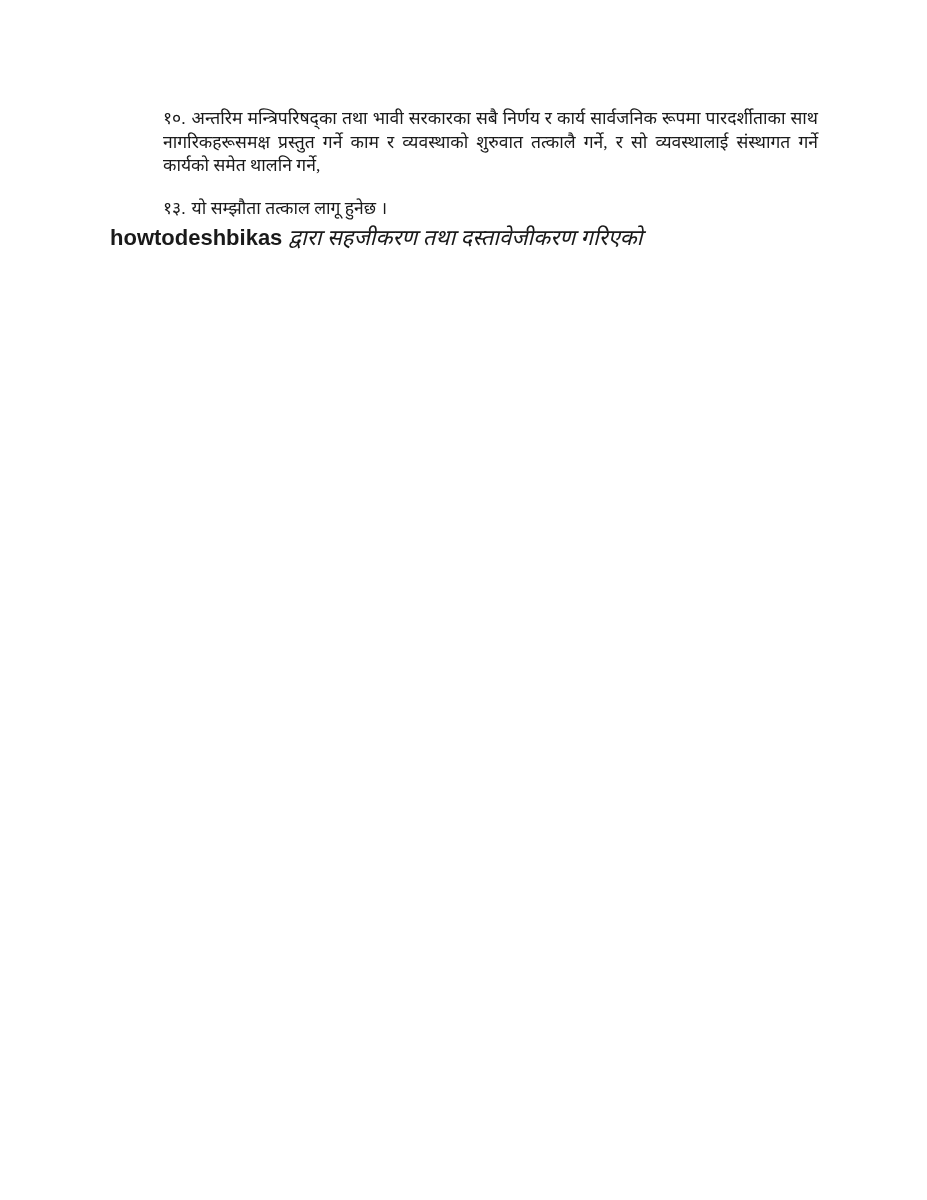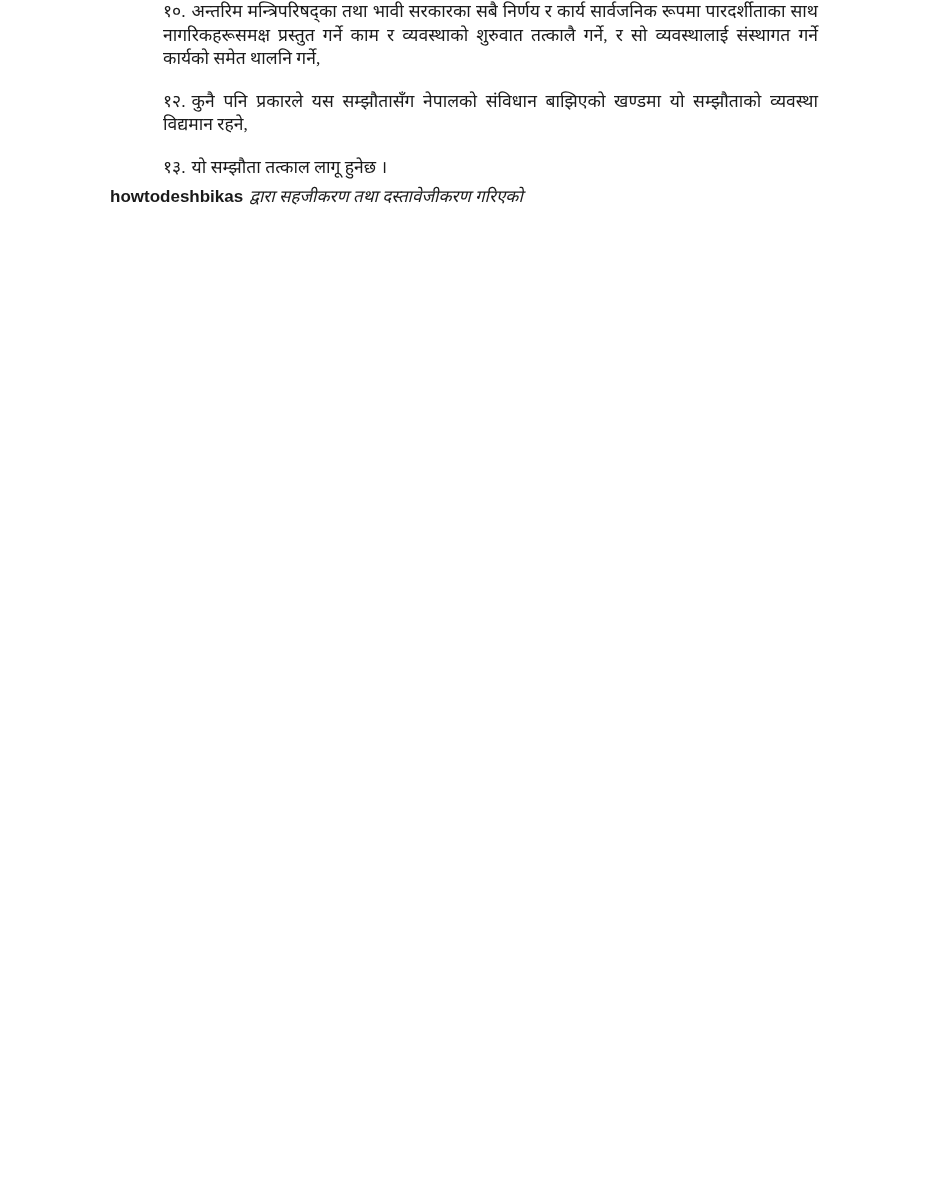--- a/index.html
+++ b/index.html
@@ -9,58 +9,58 @@
   }
   .page {
     position: relative;
     width: 927px;
     height: 1200px;
     background: #ffffff;
     color: #1a1a1a;
     font-family: "Liberation Serif", "DejaVu Sans", sans-serif;
     overflow: hidden;
     box-sizing: border-box;
+    padding-top: 107px;
   }
   .body-text {
     margin-left: 163px;
     margin-right: 109px;
   }
   .para {
     margin: 0 0 19px 0;
     font-size: 17.5px;
     line-height: 23.5px;
     text-align: justify;
     text-justify: inter-word;
   }
   .para:last-child {
     margin-bottom: 0;
   }
   .para .num {
     margin-right: 6px;
   }
   .attribution {
     margin: 6px 12px 0 110px;
-    font-size: 17px;
+    font-size: 22px;
     line-height: 24px;
   }
   .attribution .author {
     font-family: "Liberation Sans", sans-serif;
     font-weight: bold;
     font-style: normal;
     margin-right: 6px;
   }
   .attribution .credit {
     font-style: italic;
   }
 </style>
 </head>
 <body>
 
 <div class="page">
   <div class="body-text">
     <p class="para"><span class="num">१०.</span><span>अन्तरिम मन्त्रिपरिषद्का तथा भावी सरकारका सबै निर्णय र कार्य सार्वजनिक रूपमा पारदर्शीताका साथ नागरिकहरूसमक्ष प्रस्तुत गर्ने काम र व्यवस्थाको शुरुवात तत्कालै गर्ने, र सो व्यवस्थालाई संस्थागत गर्ने कार्यको समेत थालनि गर्ने,</span></p>
-    <p class="para"><span class="num">१२.</span><span>कुनै पनि प्रकारले यस सम्झौतासँग नेपालको संविधान बाझिएको खण्डमा यो सम्झौताको व्यवस्था विद्यमान रहने,</span></p>
     <p class="para"><span class="num">१३.</span><span>यो सम्झौता तत्काल लागू हुनेछ ।</span></p>
   </div>
   <p class="attribution">
     <span class="author">howtodeshbikas</span><span class="credit">द्वारा सहजीकरण तथा दस्तावेजीकरण गरिएको</span>
   </p>
 </div>
 
 </body></html>

